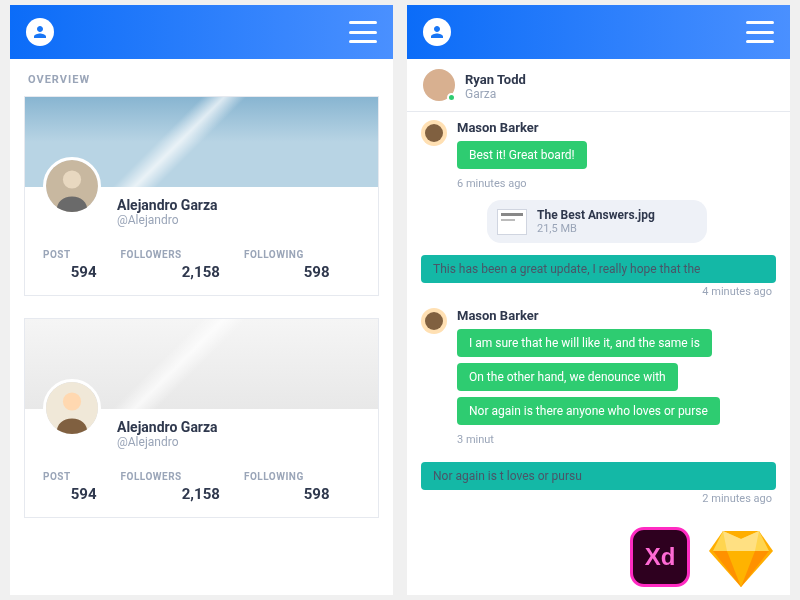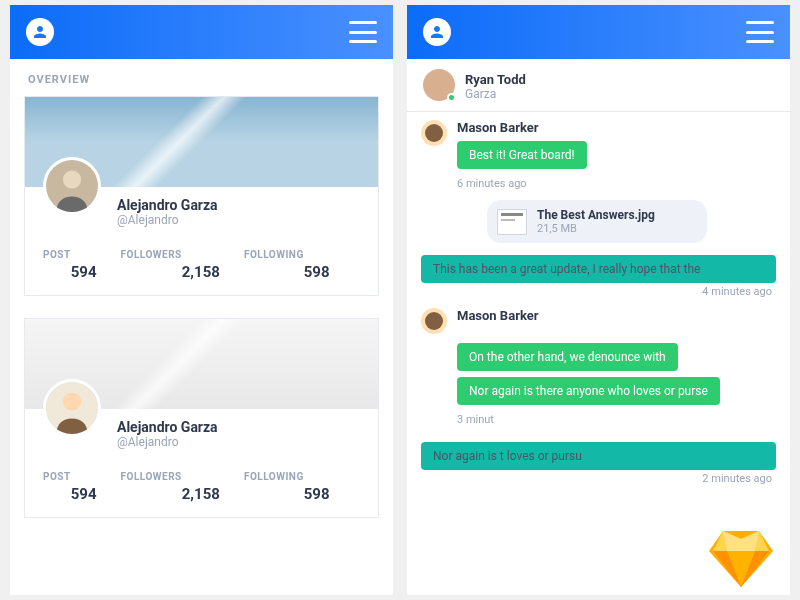--- a/index.html
+++ b/index.html
@@ -178,33 +178,34 @@
       </div>
     </div>
 
     <div class="bubble grey" style="display:block;margin:4px 0 2px">This has been a great update, I really hope that the</div>
     <div class="time right">4 minutes ago</div>
 
     <div class="msg-group">
       <div class="msg-av"></div>
       <div class="msg-body">
         <div class="msg-name">Mason Barker</div>
-        <br>
+        <div class="bubble">I am sure that he will like it, and the same is</div><br>
         <div class="bubble">On the other hand, we denounce with</div><br>
         <div class="bubble">Nor again is there anyone who loves or purse</div>
         <div class="time">3 minut</div>
       </div>
     </div>
 
     <div class="bubble grey" style="display:block;margin:4px 0 2px">Nor again is t                        loves or pursu</div>
     <div class="time right">2 minutes ago</div>
 
   </div>
 
   <div class="badges">
+    <div class="xd">Xd</div>
     <div class="sketch">
       <svg viewBox="0 0 64 56">
           <path d="M14 0h36l14 20L32 56 0 20z" fill="#ffae00"></path>
           <path d="M14 0L4 20h56L50 0 32 8z" fill="#ffd54f"></path>
           <path d="M14 0l18 8L50 0l-4 20H18z" fill="#ffe082"></path>
           <path d="M4 20l28 36 28-36H4z" fill="#ff9100"></path>
           <path d="M18 20l14 36 14-36z" fill="#ffb300"></path>
         </svg>
     </div>
   </div>

